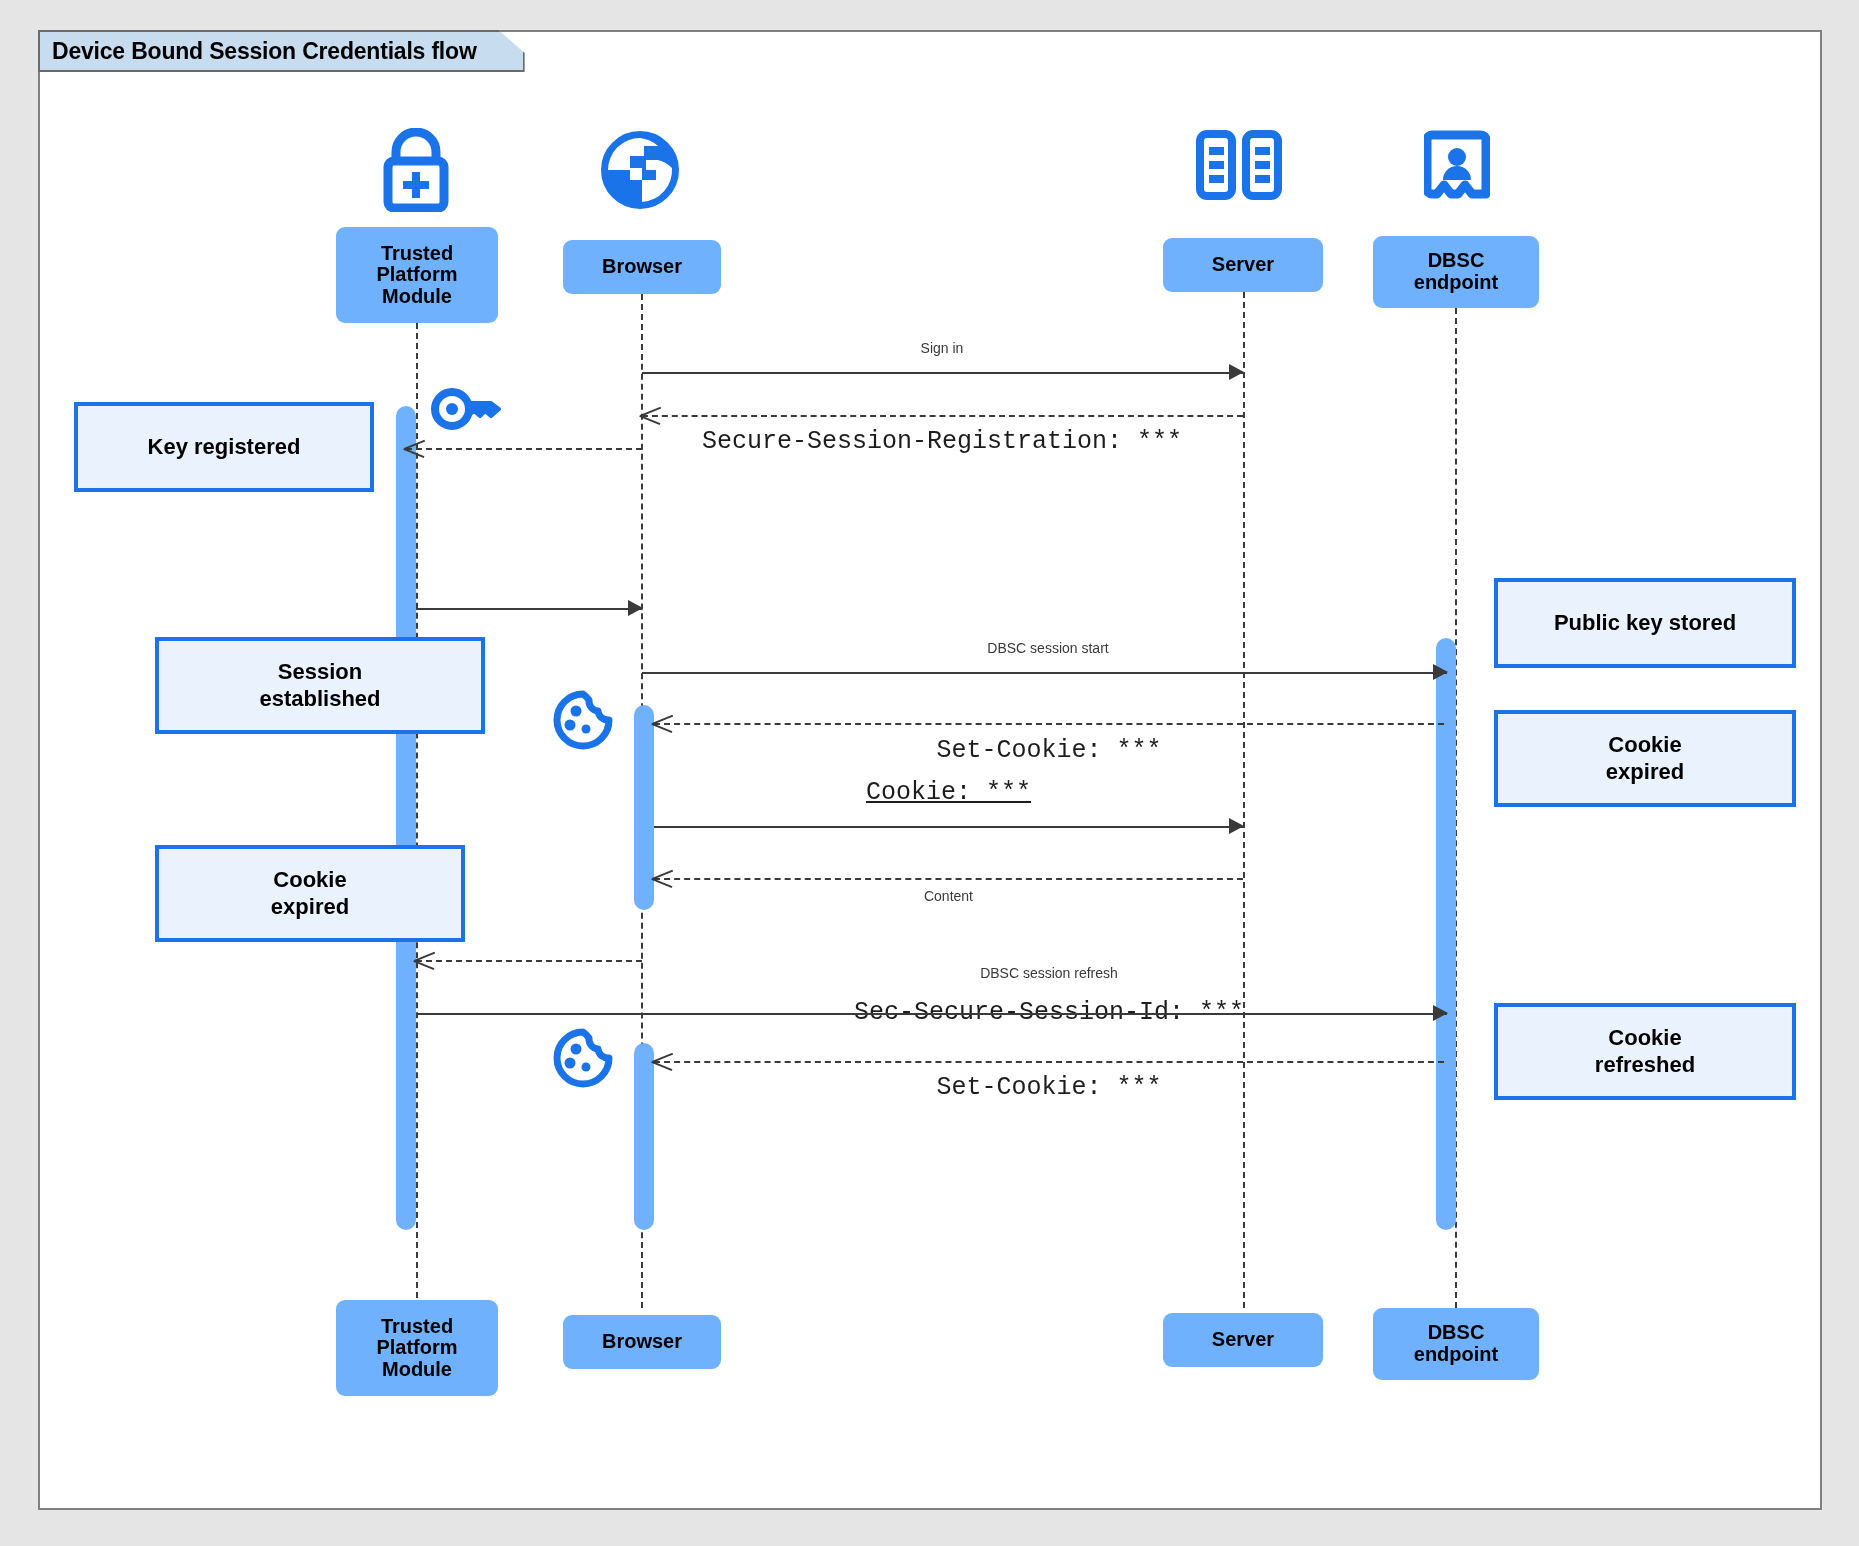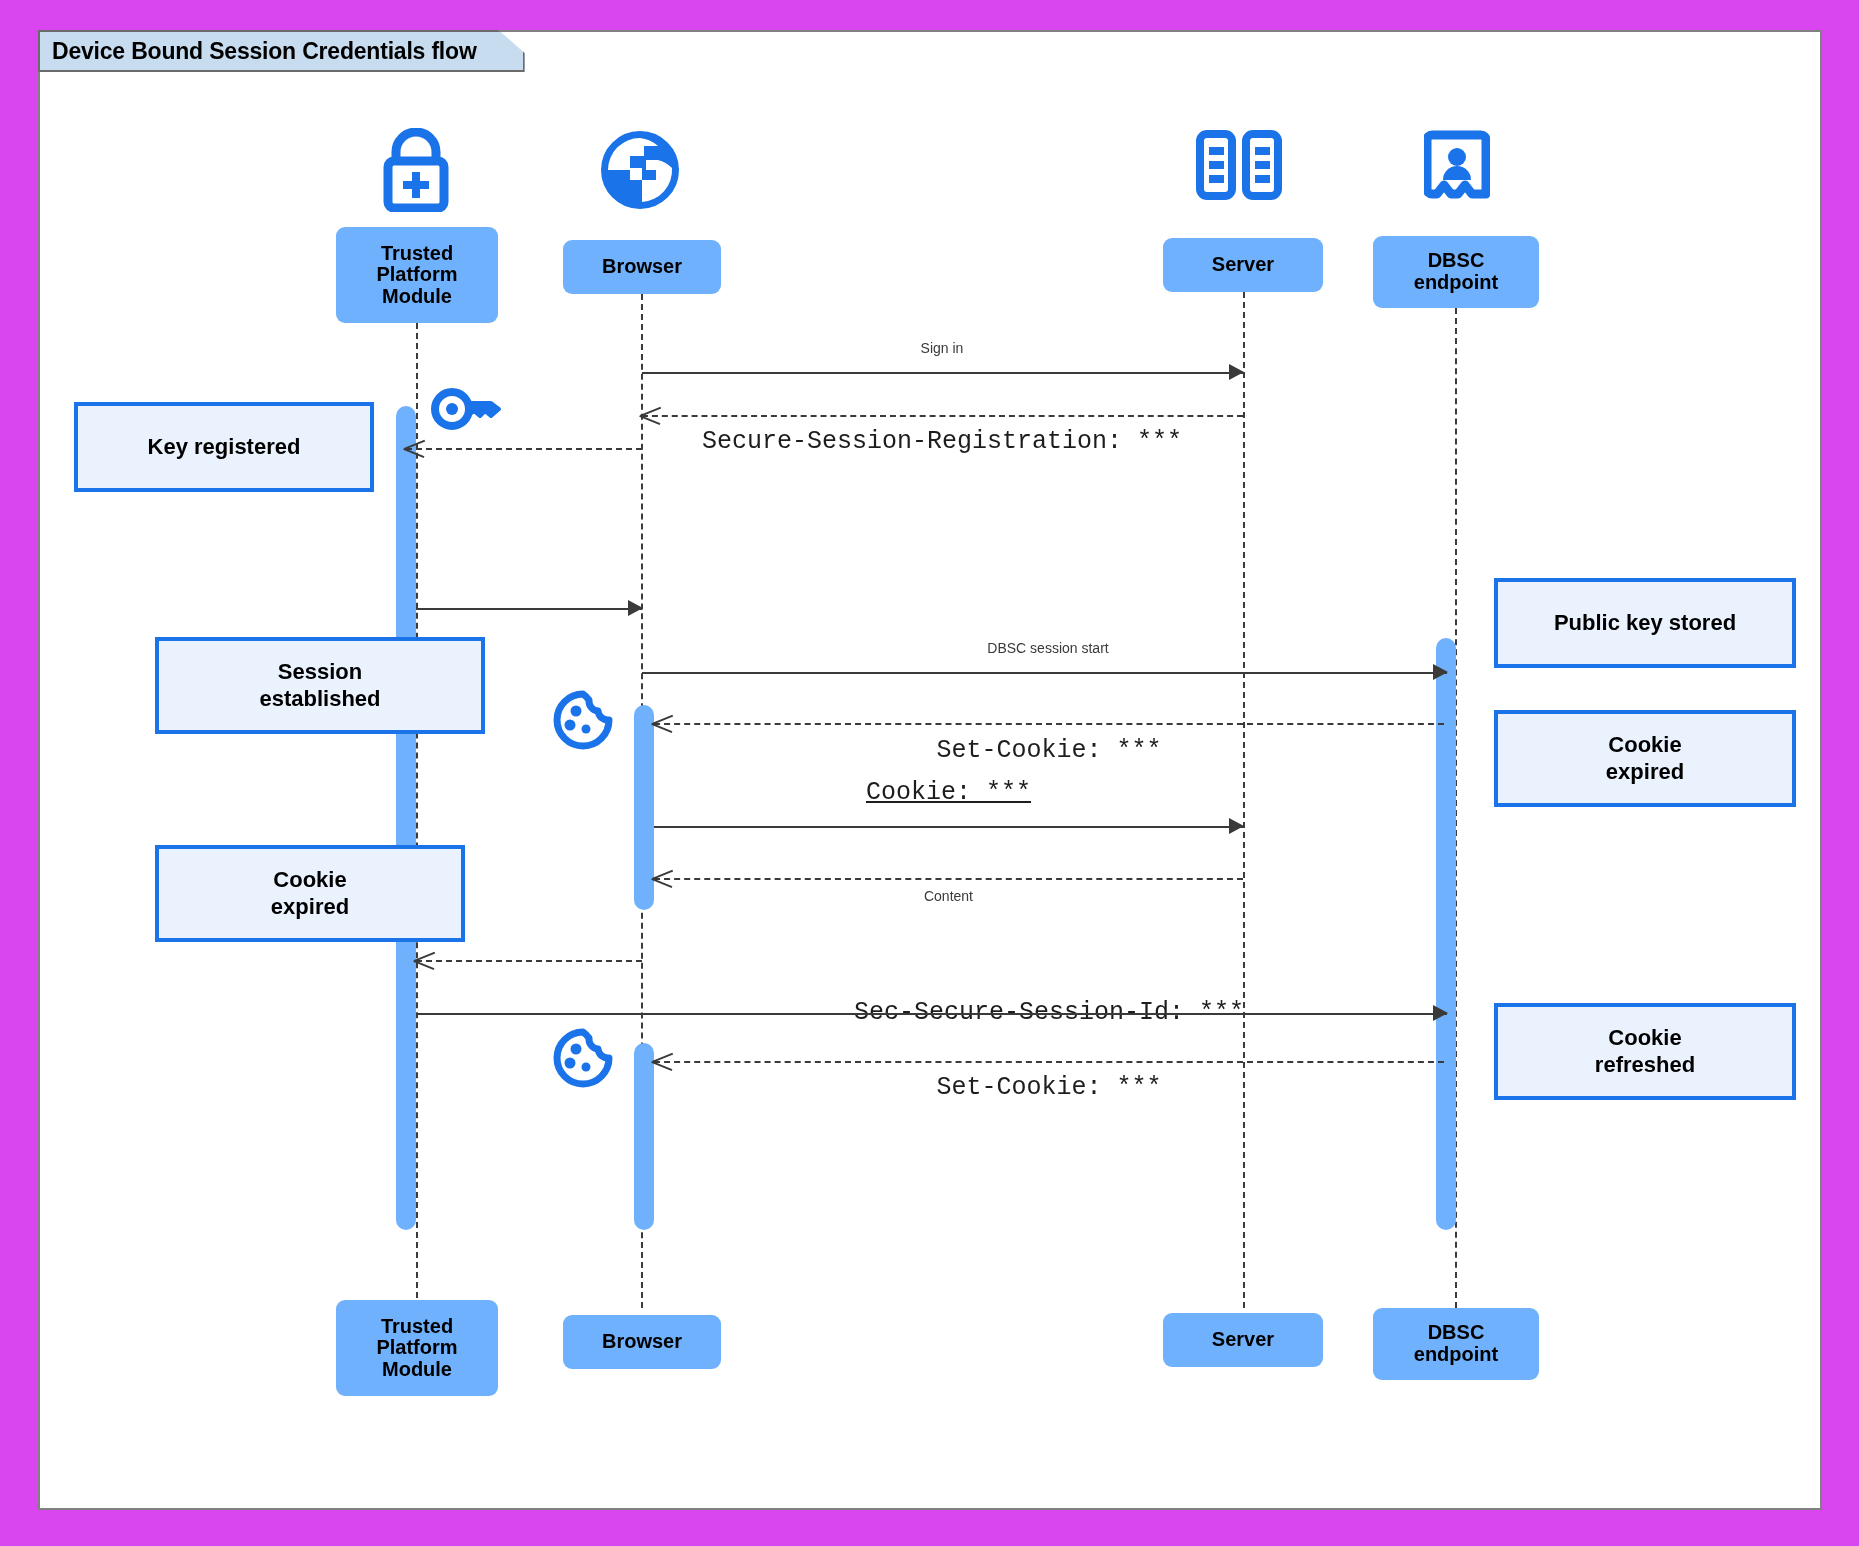--- a/index.html
+++ b/index.html
@@ -1,17 +1,17 @@
 <!DOCTYPE html>
 <html><head>
 <meta charset="utf-8">
 <style>
   html,body{margin:0;padding:0;background:#ffffff;}
   body{font-family:"Liberation Sans",sans-serif;}
-  #stage{position:relative;width:1859px;height:1546px;background:#d946ef;overflow:hidden;}
+  #stage{position:relative;width:1859px;height:1546px;background:#e5e5e5;overflow:hidden;}
 
   
   .frame{position:absolute;left:38px;top:30px;width:1784px;height:1480px;
          border:2px solid #808080;background:#ffffff;box-sizing:border-box;}
 
   
   .title-tab{position:absolute;left:38px;top:30px;height:42px;
              background:#c8dcf0;border:2px solid #6b6b6b;box-sizing:border-box;
              display:flex;align-items:center;padding:0 46px 0 12px;
              clip-path:polygon(0 0,calc(100% - 26px) 0,100% 55%,100% 100%,0 100%);}
@@ -242,20 +242,21 @@
     <div class="line"></div>
       <div class="arrow-open-l"></div>
   </div>
   <div class="mlabel" style="left:654px;top:888px;width:589px;">Content</div>
 
   <div class="msg dashed" style="left:416px;top:960px;width:226px;">
     <div class="line"></div>
       <div class="arrow-open-l"></div>
   </div>
 
+  <div class="mlabel" style="left:654px;top:965px;width:790px;">DBSC session refresh</div>
   <div class="mlabel mono" style="left:654px;top:998px;width:790px;">Sec-Secure-Session-Id: ***</div>
   <div class="msg" style="left:416px;top:1013px;width:1031px;">
     <div class="line"></div>
       <div class="arrow-r"></div>
   </div>
 
   <div class="msg dashed" style="left:654px;top:1061px;width:790px;">
     <div class="line"></div>
       <div class="arrow-open-l"></div>
   </div>

